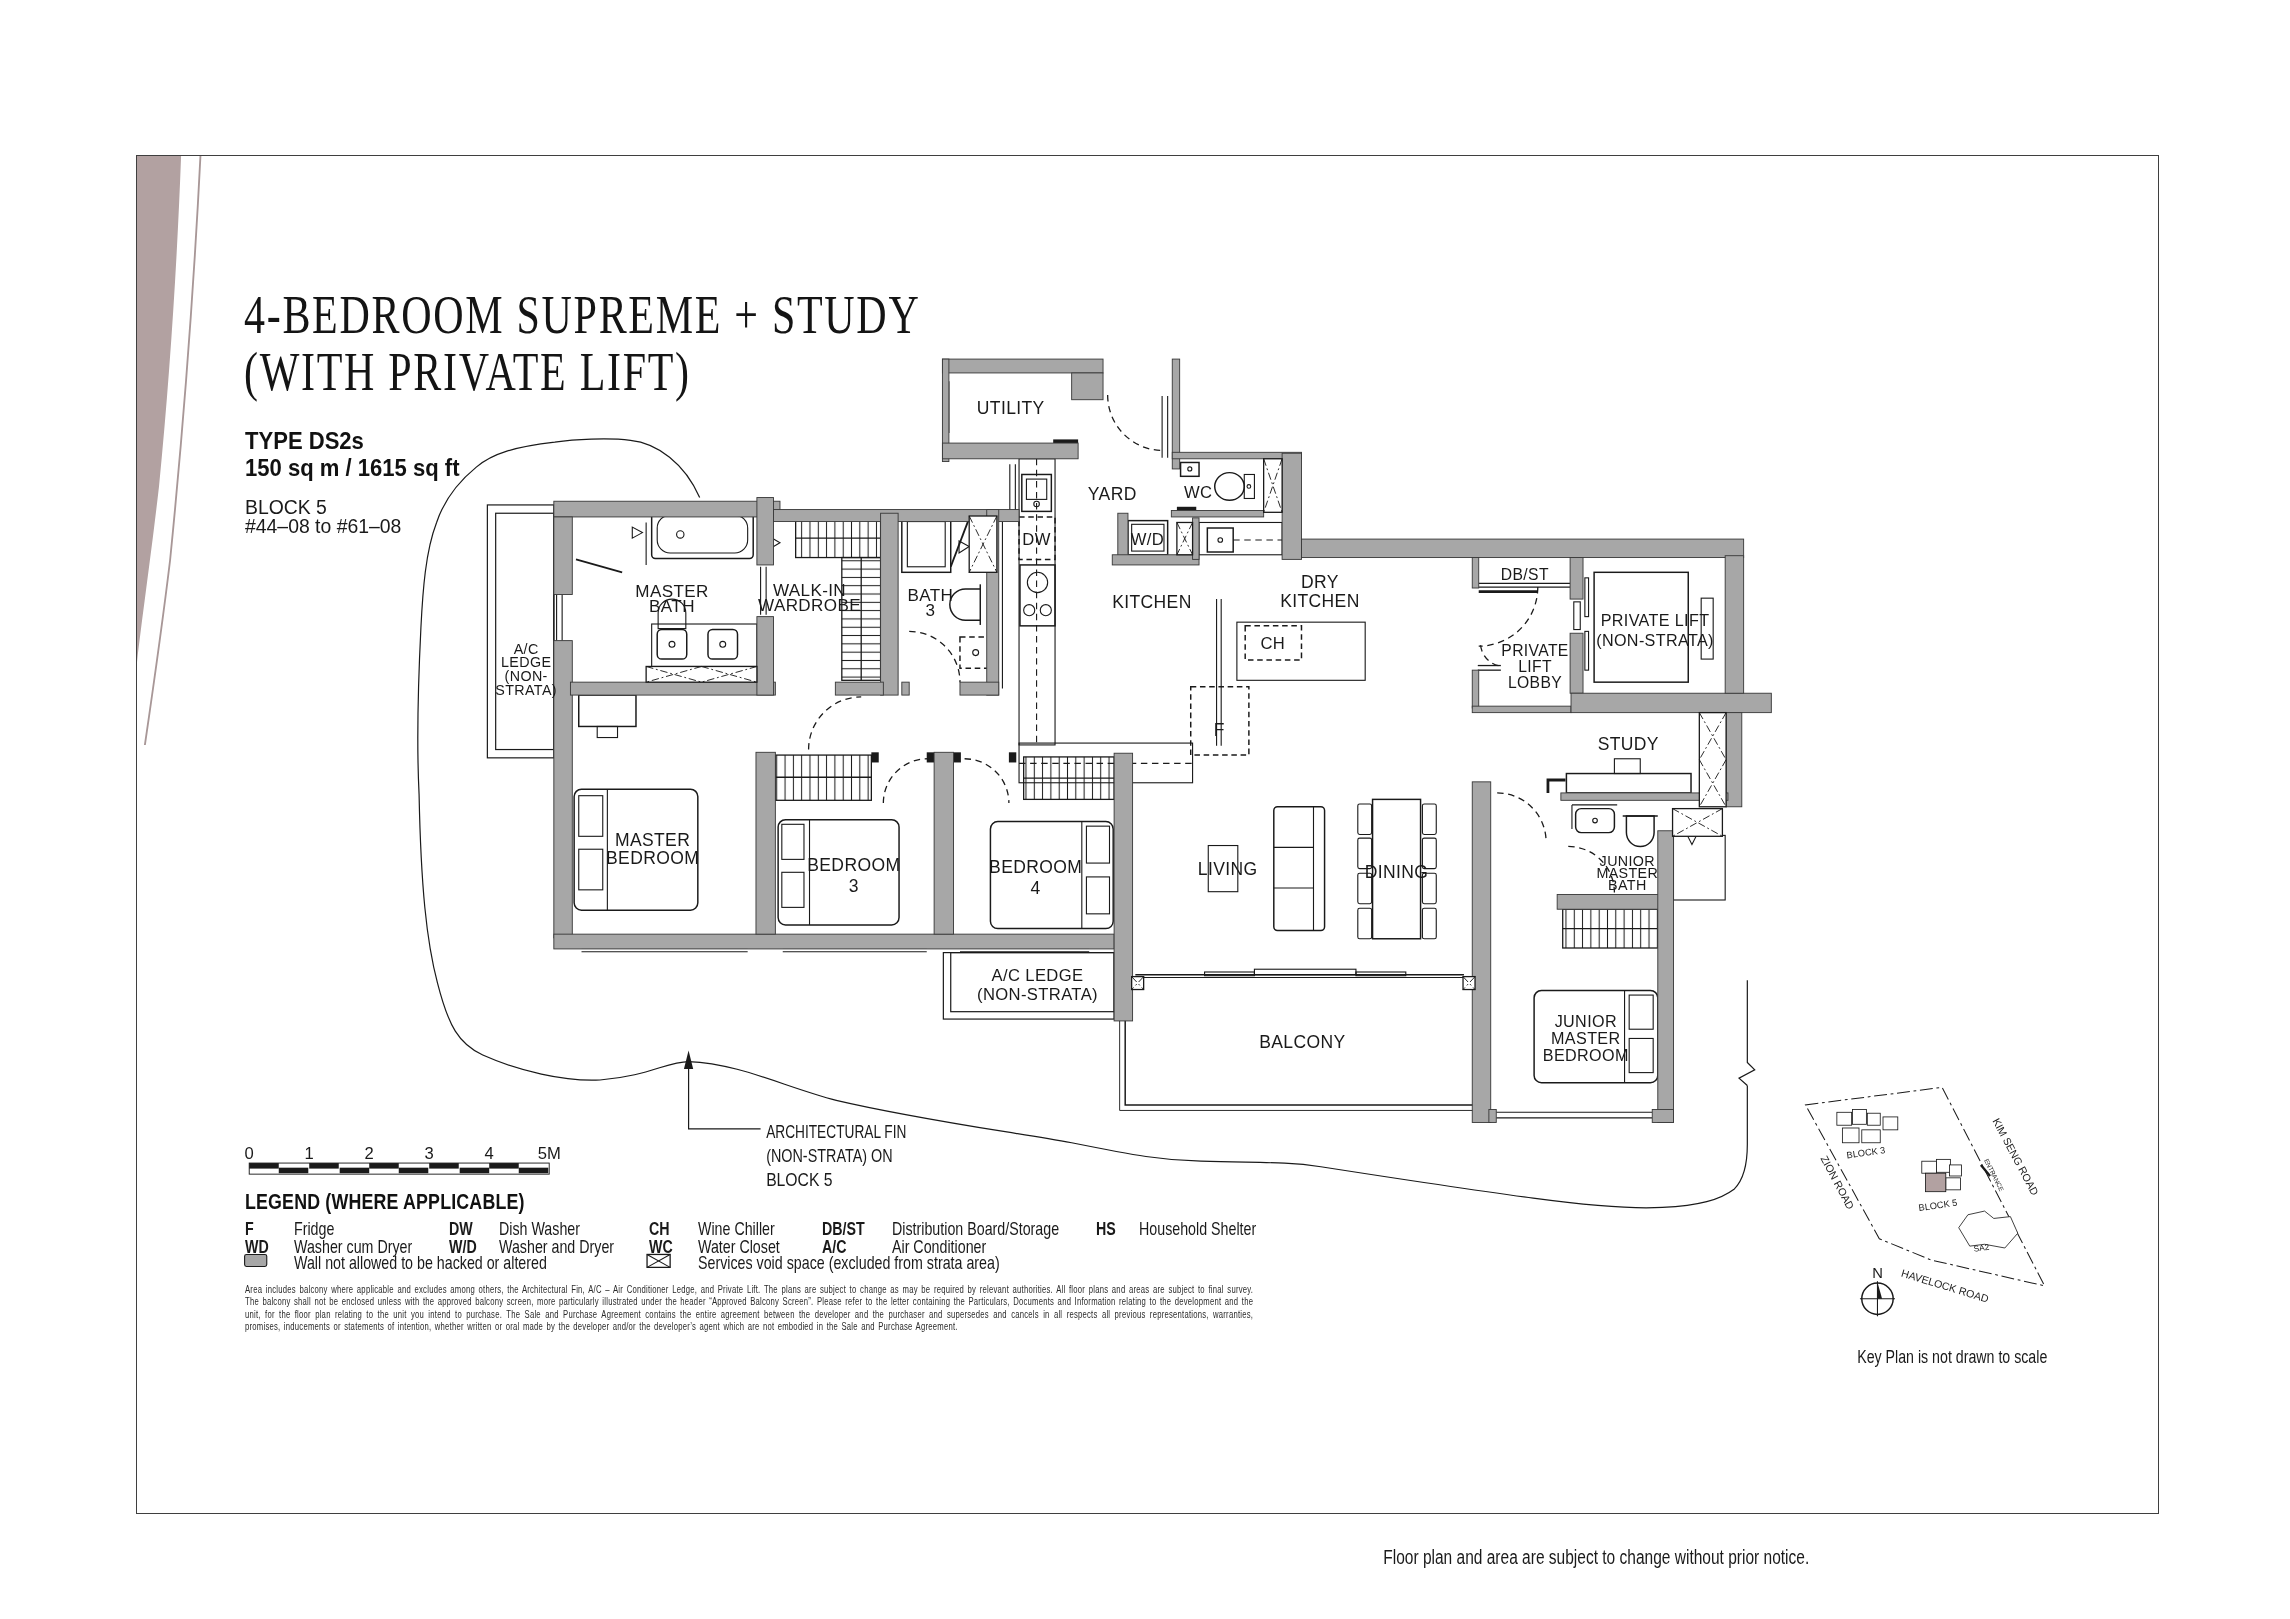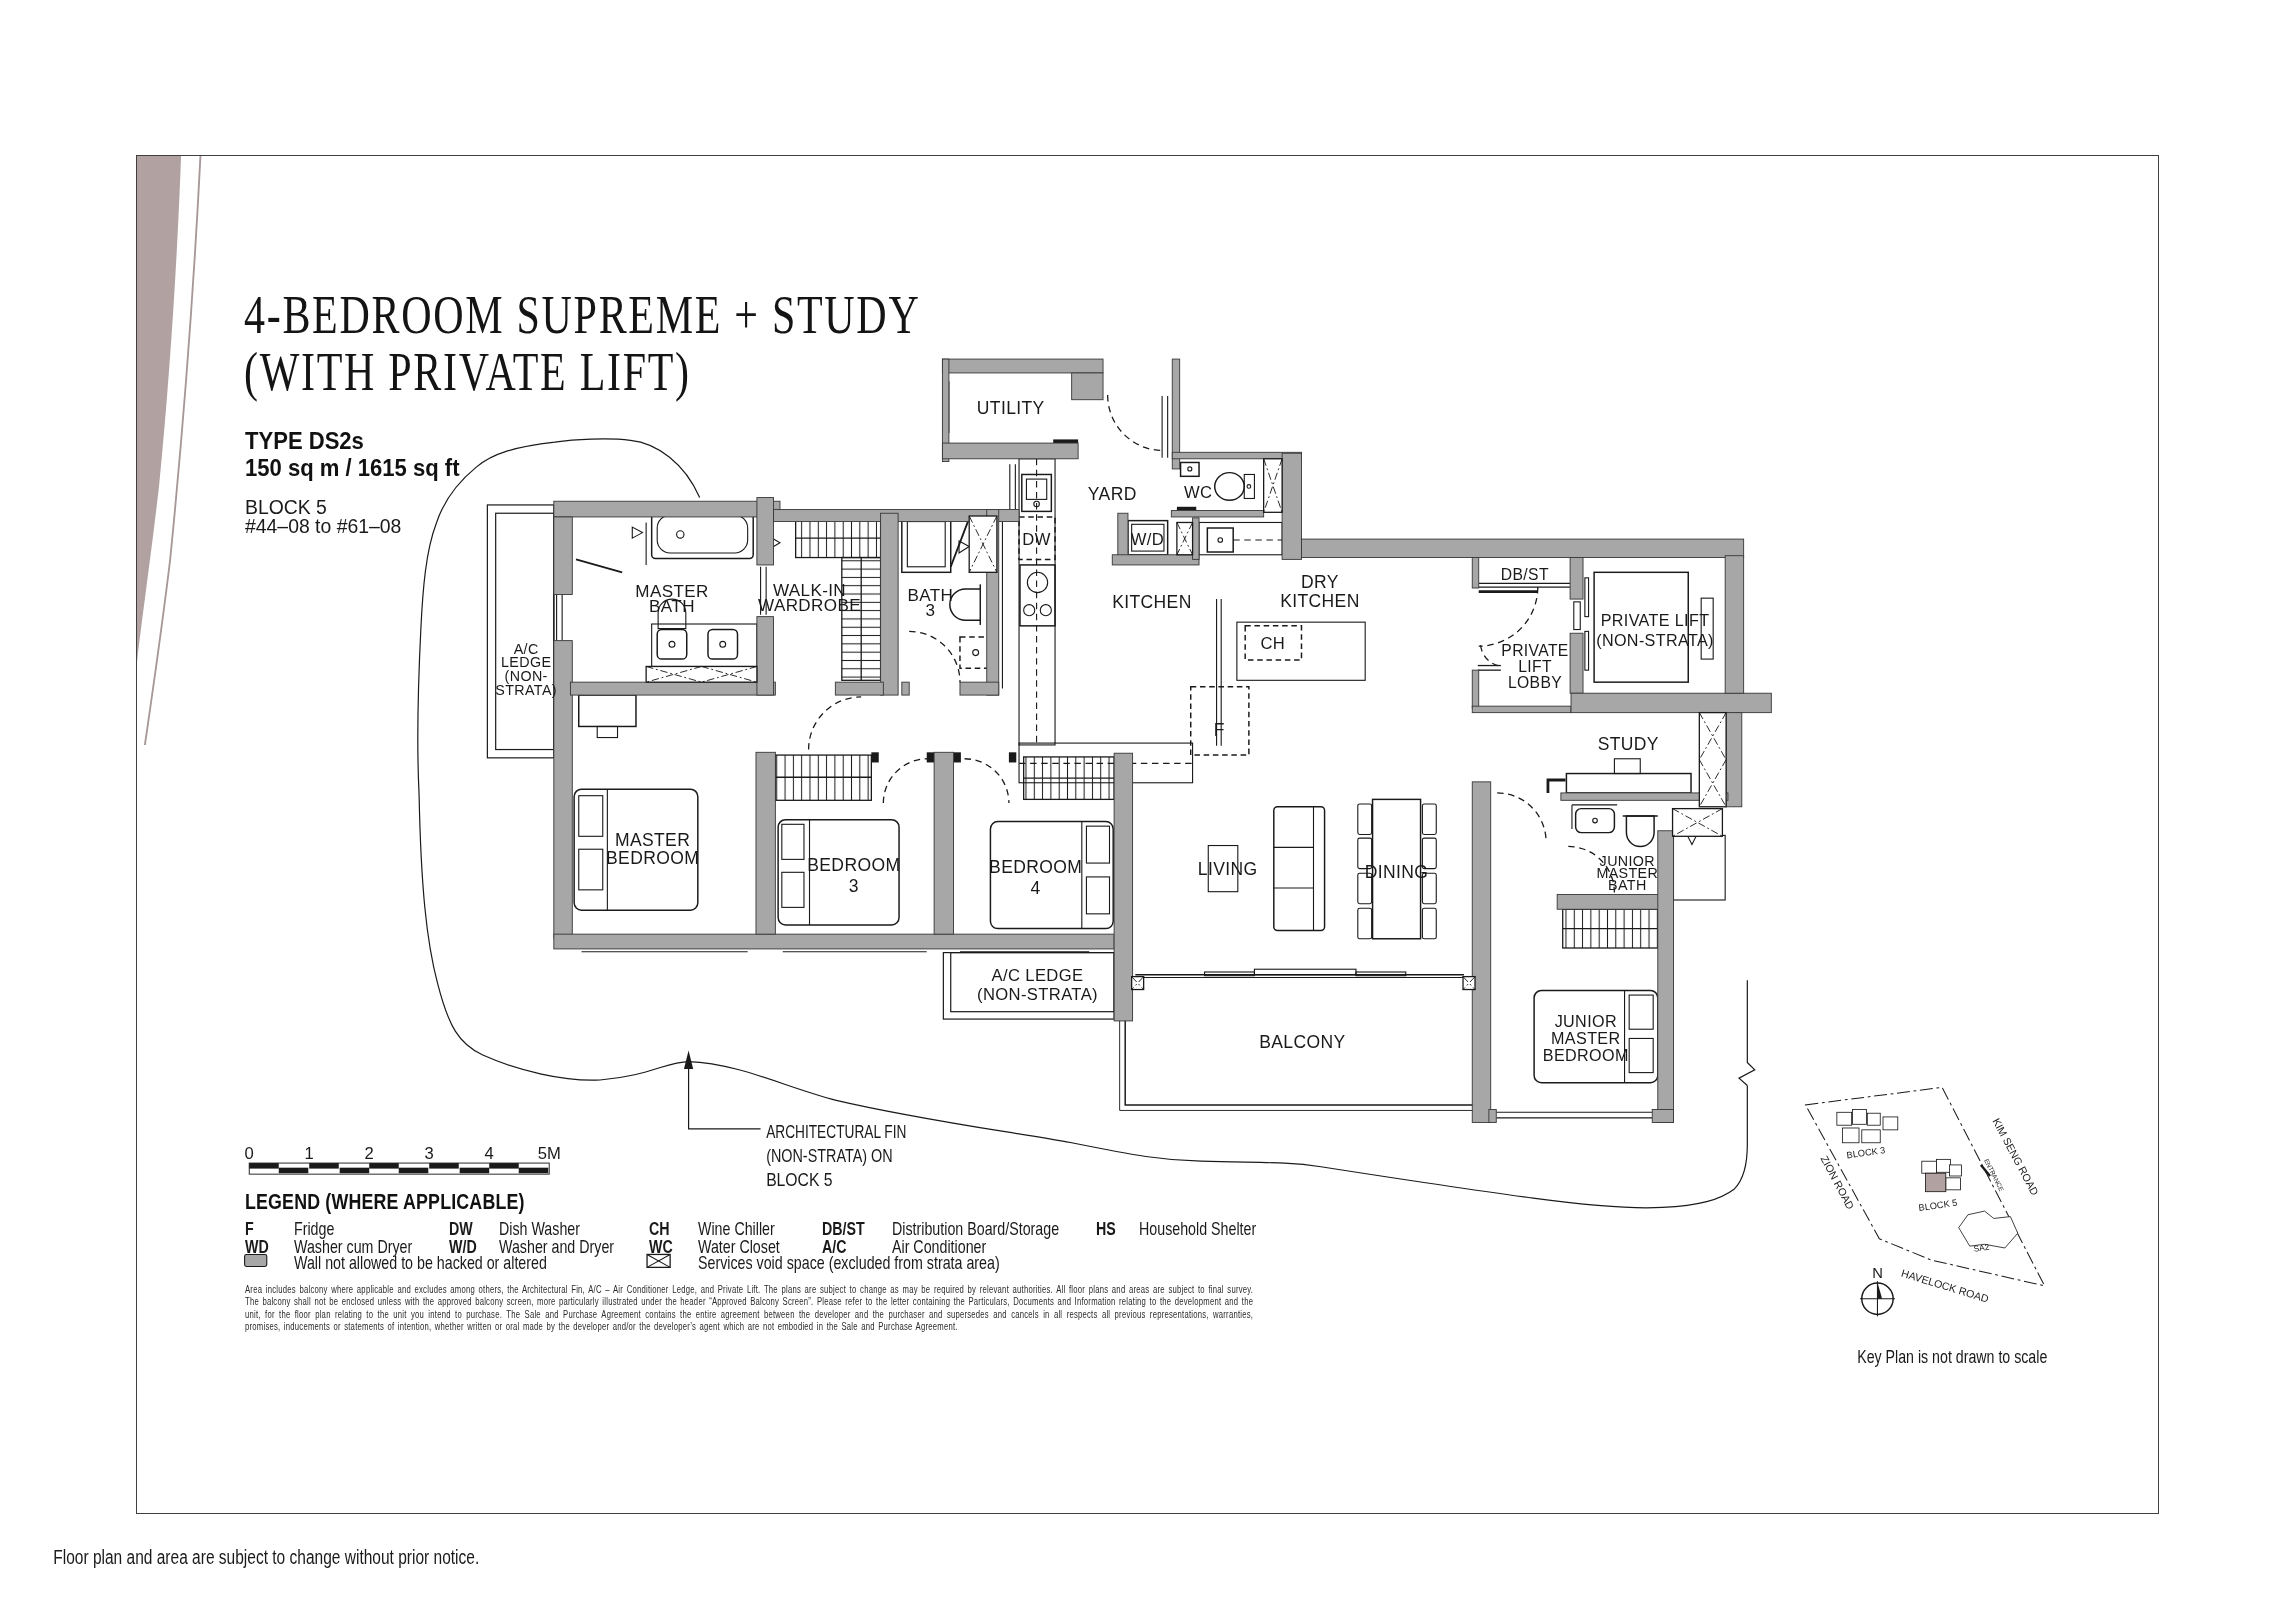--- a/index.html
+++ b/index.html
@@ -5,21 +5,21 @@
 html,body{width:2291px;height:1620px;background:#fff;font-family:"Liberation Sans",sans-serif;position:relative;overflow:hidden}
 .frame{position:absolute;left:136px;top:155px;width:2023px;height:1359px;border:1.8px solid #3f3f3f;background:#fff;overflow:hidden}
 .abs{position:absolute}
 #title{left:244px;top:287px;font-family:"Liberation Serif",serif;font-weight:400;color:#141414;font-size:42px;letter-spacing:1.7px;line-height:44px;transform:scaleY(1.29);transform-origin:left top;white-space:nowrap}
 #type{left:245px;top:427px;font-weight:bold;font-size:24.5px;color:#111;line-height:27px;transform:scaleX(0.9);transform-origin:left top;white-space:nowrap}
 #blk{left:245px;top:498px;font-size:19.4px;color:#1a1a1a;line-height:19.4px;white-space:nowrap}
 #legendhead{left:245px;top:1189px;font-weight:bold;font-size:22px;color:#111;letter-spacing:0.2px;transform:scaleX(0.81);transform-origin:left top;white-space:nowrap}
 .lg{position:absolute;font-size:18.5px;color:#1a1a1a;white-space:nowrap;transform:scaleX(0.77);transform-origin:left top}
 .lgb{font-weight:bold}
 #fineprint{left:245px;top:1284px;width:1311px;font-size:10px;color:#2a2a2a;text-align:justify;line-height:12.4px;letter-spacing:0.3px;word-spacing:1.4px;transform:scaleX(0.769);transform-origin:left top}
-#footer{left:0;top:1546px;width:1862px;text-align:left;font-size:19.4px;color:#1a1a1a} #footer span{display:inline-block;transform:scaleX(0.8)}
+#footer{left:0;top:1546px;width:1862px;text-align:right;font-size:19.4px;color:#1a1a1a} #footer span{display:inline-block;transform:scaleX(0.8)}
 </style></head>
 <body>
 <div class="frame">
 <svg width="120" height="591" viewBox="0 0 130 640" style="position:absolute;left:-1.8px;top:-1.8px">
 <path d="M 0,0 L 50,0 C 46,110 38,240 26,360 C 18,430 8,500 2,552 L 0,552 Z" fill="#b2a1a1"></path>
 <path d="M 71,0 C 64,140 52,300 38,440 C 26,540 12,630 2,700" fill="none" stroke="#a89797" stroke-width="2"></path>
 </svg>
 </div>
 <div class="abs" id="title">4-BEDROOM SUPREME + STUDY<br>(WITH PRIVATE LIFT)</div>
 <div class="abs" id="type">TYPE DS2s<br>150 sq m / 1615 sq ft</div>

